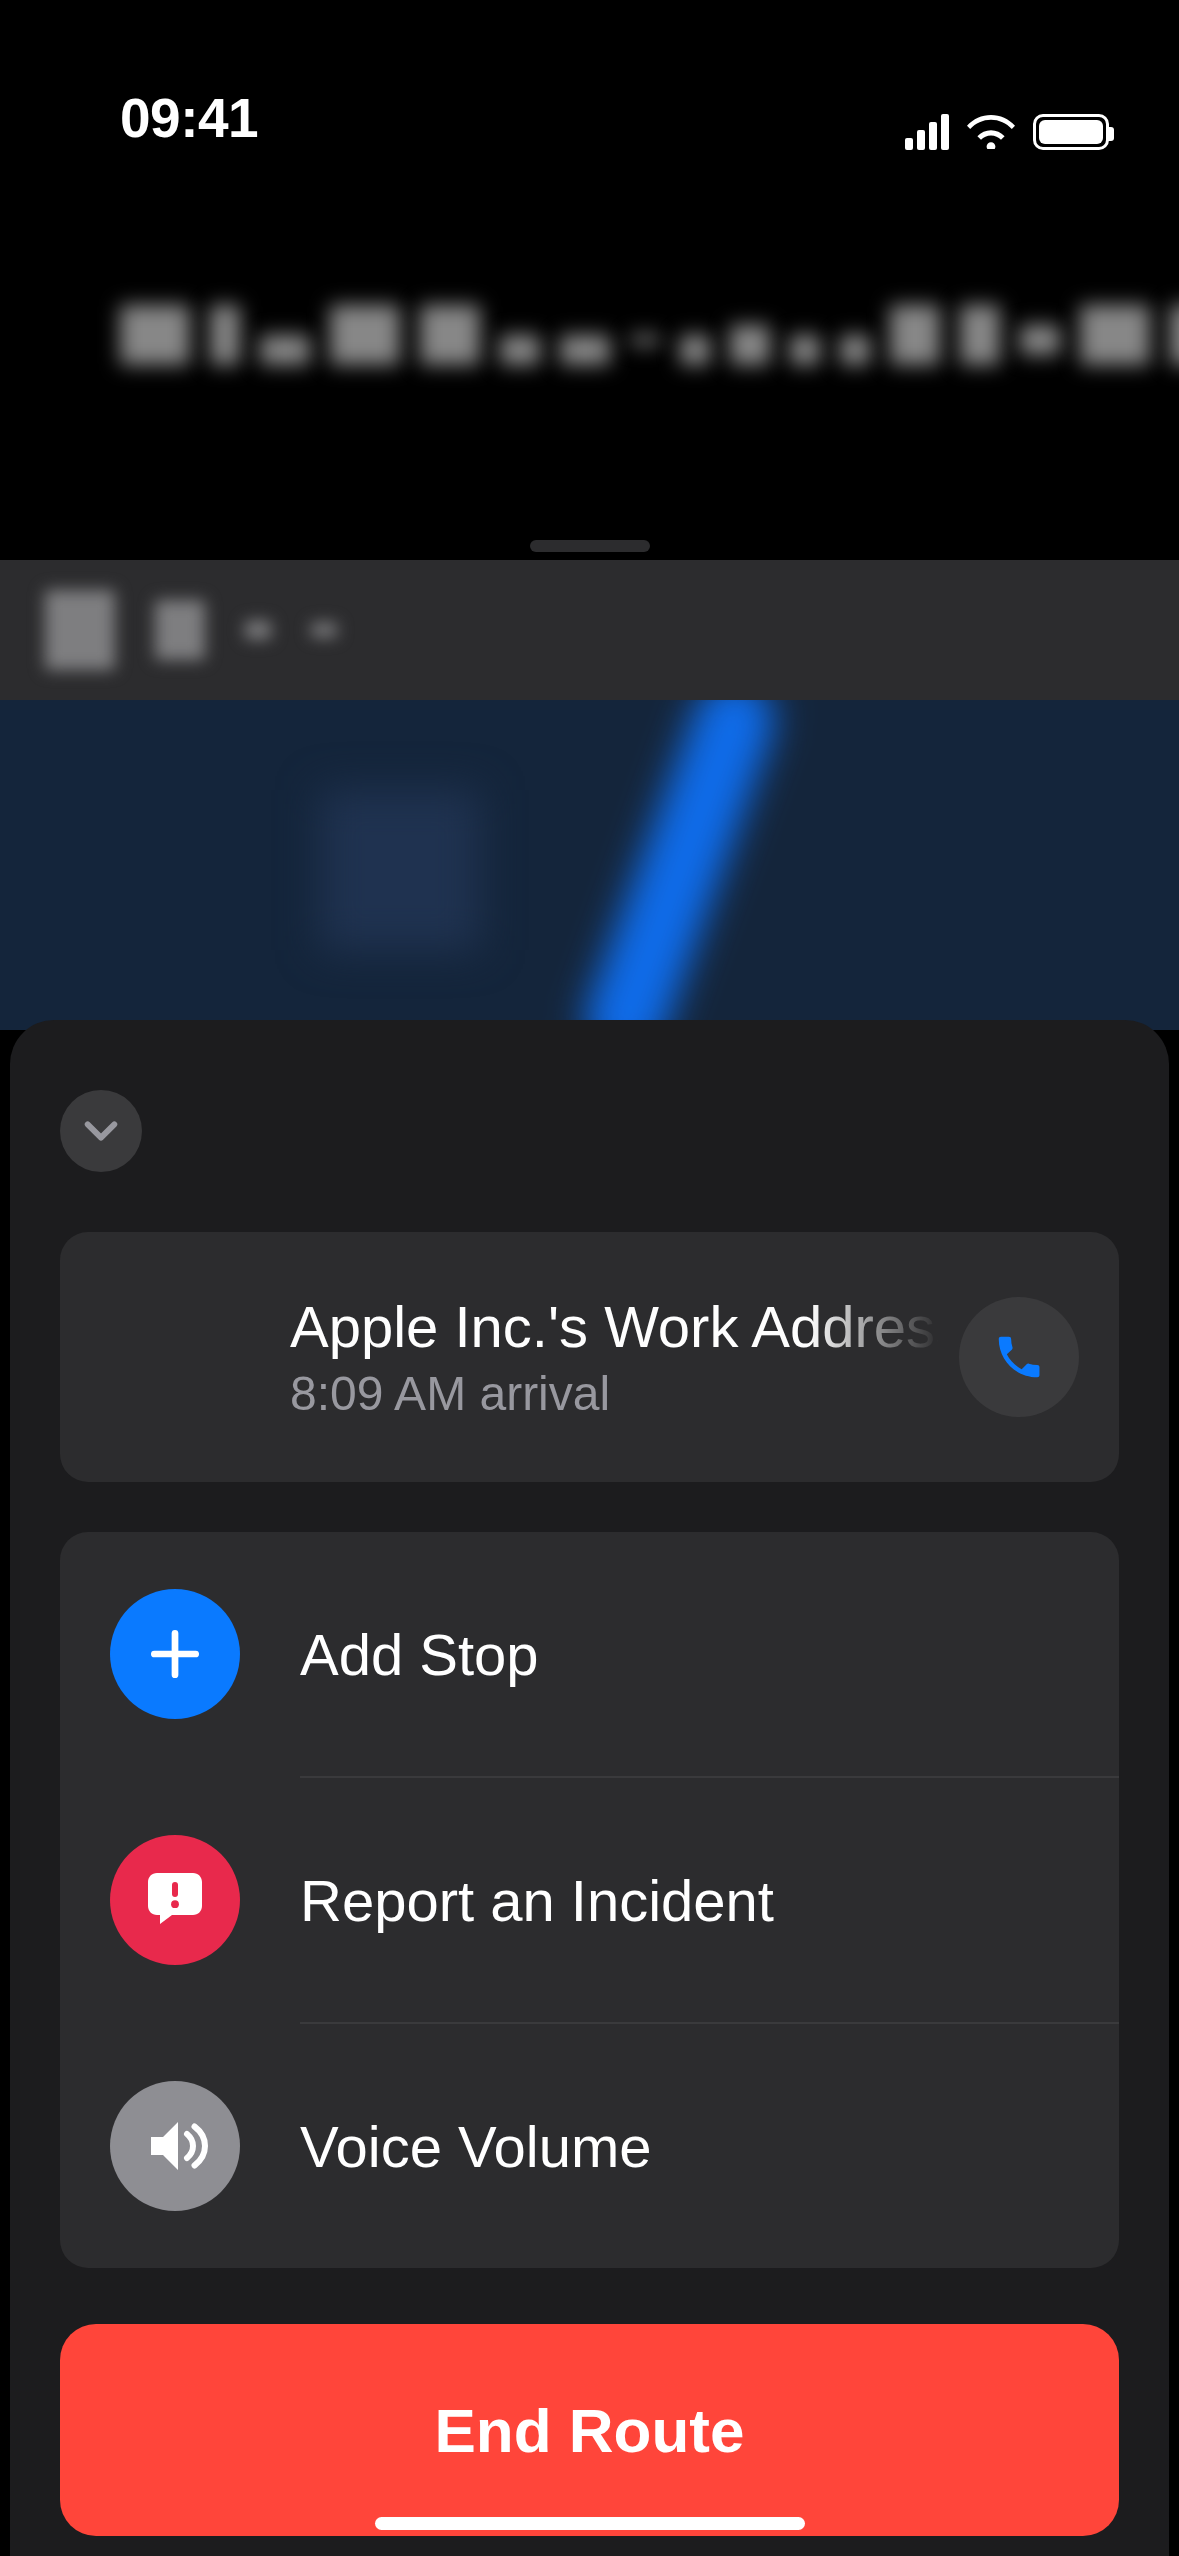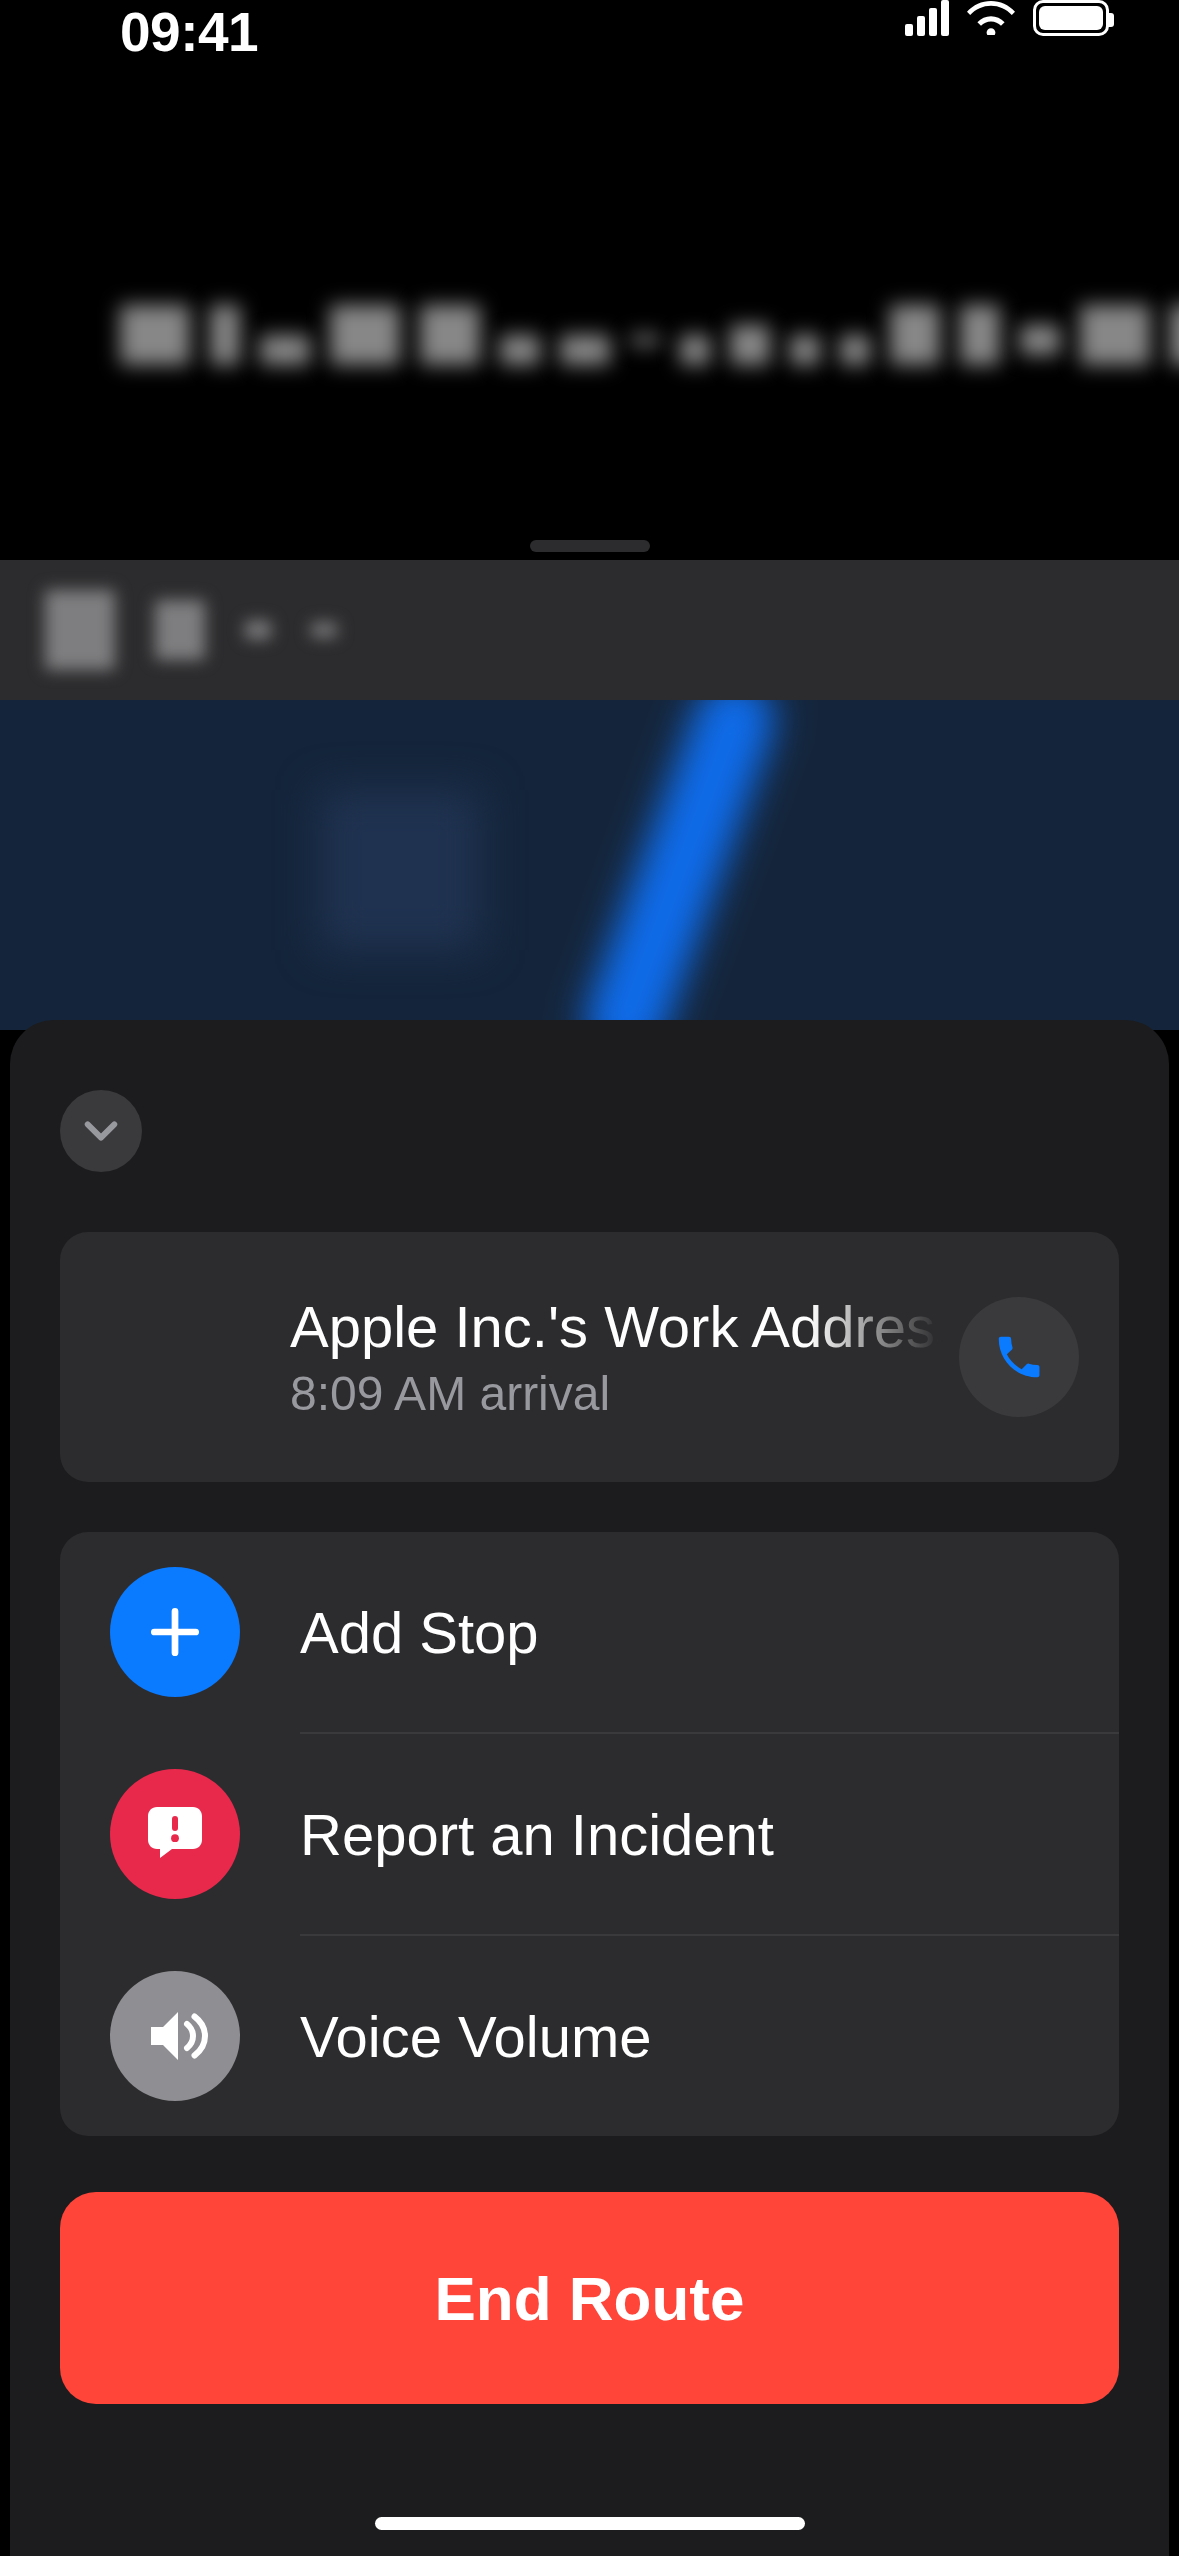--- a/index.html
+++ b/index.html
@@ -1,19 +1,19 @@
 <!DOCTYPE html>
 <html><head>
 <meta charset="utf-8">
 <style>
   * { margin: 0; padding: 0; box-sizing: border-box; }
   html, body { width: 1179px; height: 2556px; background: #000; font-family: -apple-system, "SF Pro Text", "Helvetica Neue", Arial, sans-serif; overflow: hidden; color: #fff; }
   
   
-  .status-bar { position: absolute; top: 0; left: 0; right: 0; height: 150px; display: flex; align-items: flex-start; justify-content: space-between; padding: 0 70px 0 120px; }
+  .status-bar { position: absolute; top: 0; left: 0; right: 0; height: 150px; display: flex; align-items: flex-end; justify-content: space-between; padding: 0 70px 0 120px; }
   .status-time { font-size: 55px; font-weight: 600; letter-spacing: -0.5px; }
   .status-icons { display: flex; align-items: center; gap: 18px; }
   .cell-bars { display: flex; align-items: flex-end; gap: 4px; height: 36px; }
   .cell-bars span { width: 8px; background: #fff; border-radius: 2px; }
   .cell-bars span:nth-child(1){height:12px;} .cell-bars span:nth-child(2){height:20px;}
   .cell-bars span:nth-child(3){height:28px;} .cell-bars span:nth-child(4){height:36px;}
   .wifi-ic { width: 48px; height: 34px; }
   .batt { width: 76px; height: 36px; border: 3px solid #fff; border-radius: 10px; position: relative; }
   .batt::after { content:""; position:absolute; right:-8px; top:10px; width:6px; height:14px; background:#fff; border-radius:0 3px 3px 0; }
   .batt-fill { position:absolute; inset:3px; background:#fff; border-radius:6px; }
@@ -44,21 +44,21 @@
   
   
   .dest-card { background:#2c2c2e; border-radius:28px; height:250px; display:flex; align-items:center; padding:0 40px 0 230px; position:relative; margin-bottom:50px; cursor:pointer; }
   .dest-text { flex:1; min-width:0; }
   .dest-title { font-size:58px; font-weight:400; color:#fefefe; white-space:nowrap; overflow:hidden; mask-image:linear-gradient(to right, #000 80%, transparent 100%); -webkit-mask-image:linear-gradient(to right, #000 80%, transparent 100%); }
   .dest-sub { font-size:48px; color:#98989f; margin-top:6px; }
   .call-btn { width:120px; height:120px; border-radius:60px; background:#3a3a3c; display:flex; align-items:center; justify-content:center; flex-shrink:0; margin-left:20px; cursor:pointer; }
   
   
   .opt-list { background:#2c2c2e; border-radius:28px; overflow:hidden; }
-  .opt-row { display:flex; align-items:center; height:200px; padding:0 50px; cursor:pointer; }
+  .opt-row { display:flex; align-items:center; height:244px; padding:0 50px; cursor:pointer; }
   .opt-icon { width:130px; height:130px; border-radius:65px; display:flex; align-items:center; justify-content:center; margin-right:60px; flex-shrink:0; }
   .opt-icon.blue { background:#0a7aff; }
   .opt-icon.red  { background:#e8294c; }
   .opt-icon.gray { background:#8e8e93; }
   .opt-label { font-size:58px; font-weight:400; color:#fff; }
   .opt-sep { height:2px; background:#3a3a3c; margin-left:240px; }
   
   
   .end-btn { margin-top:56px; height:212px; background:#ff453a; border-radius:36px; display:flex; align-items:center; justify-content:center; font-size:62px; font-weight:600; cursor:pointer; }
   

